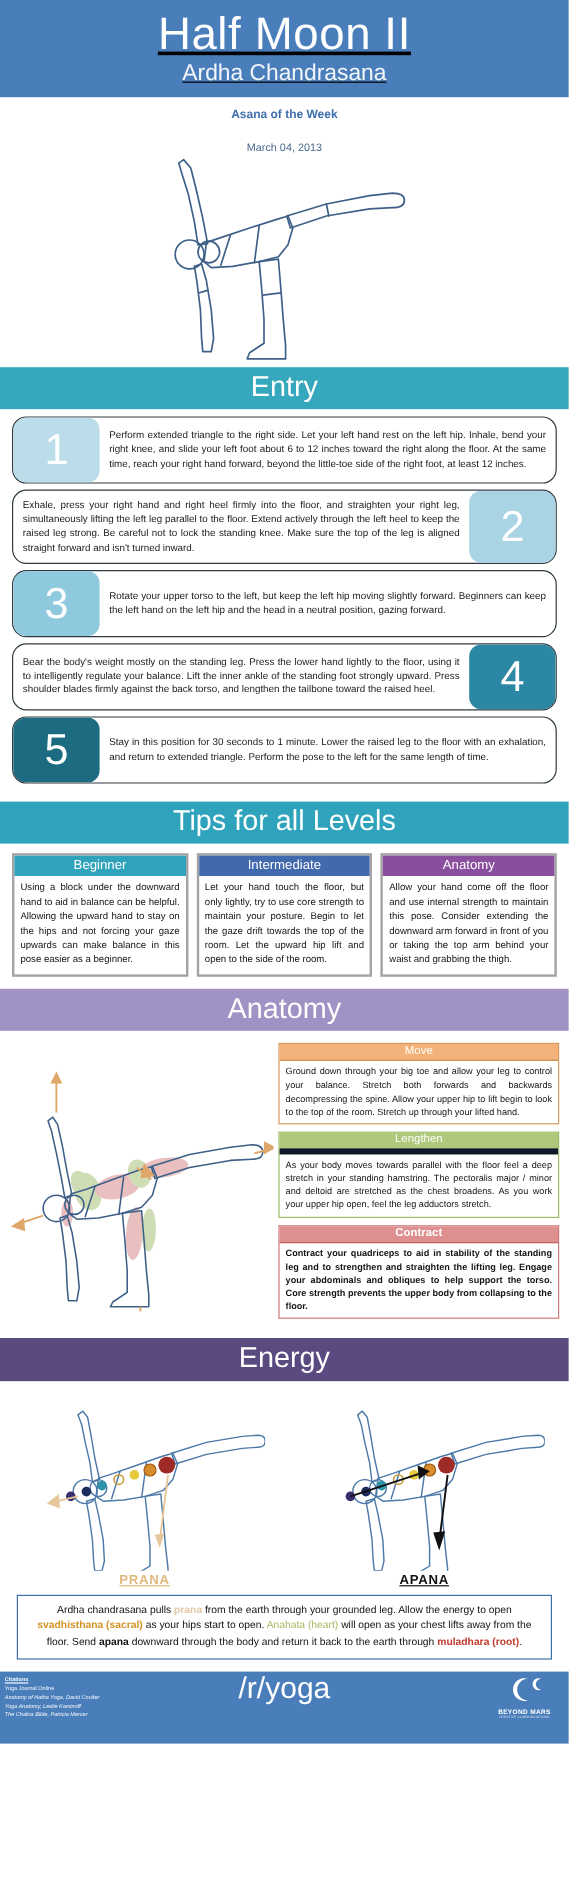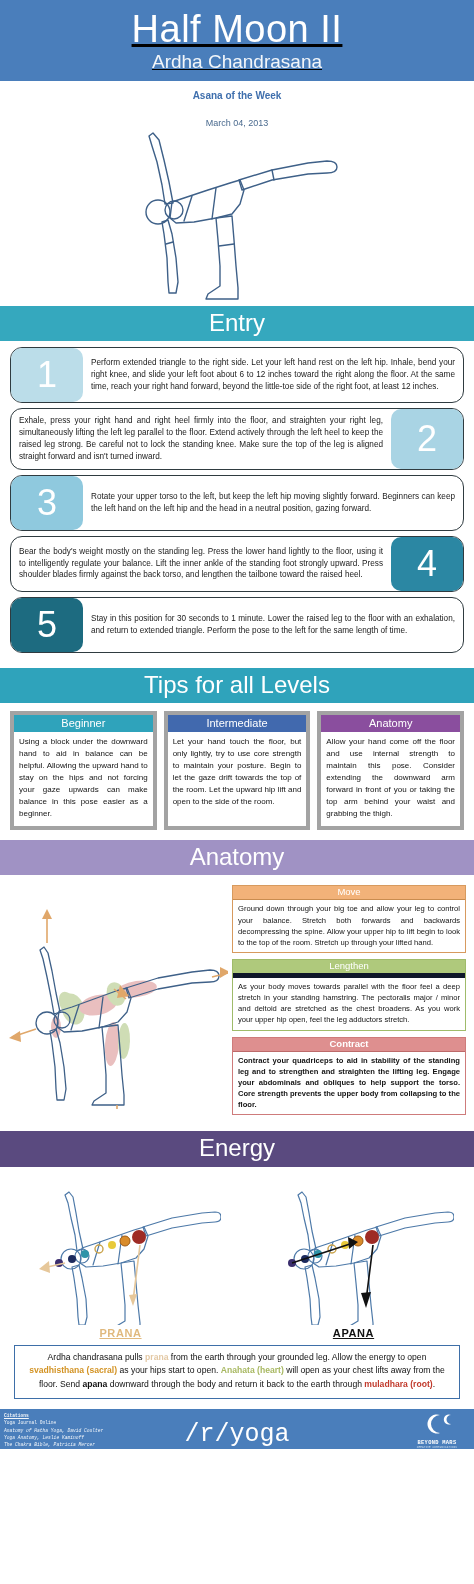--- a/index.html
+++ b/index.html
@@ -103,21 +103,21 @@
   .n5 { background: #1D6B80; }
 
   
   .tips-wrap {
     display: flex;
     gap: 7px;
     padding: 8px 10px 10px 10px;
   }
   .tip {
     flex: 1 1 0;
-    border: 4px solid #a3a3a3;
+    border: 2px solid #a3a3a3;
     background: #ffffff;
   }
   .tip-head {
     color: #ffffff;
     text-align: center;
     font-size: 11px;
     padding: 2px 0 3px 0;
     line-height: 1.1;
   }
   .tip-beg { background: #2FA3BB; }
@@ -181,32 +181,31 @@
     border: 1.4px solid #3E6FA8;
     padding: 5px 8px 6px 8px;
     font-size: 8.6px;
     line-height: 1.62;
     color: #111111;
     text-align: center;
     background: #ffffff;
   }
   .c-prana { color: #E3C8A4; font-weight: bold; }
   .c-sacral { color: #D39324; font-weight: bold; }
-  .c-heart { color: #A8B862; font-weight: bold; }
+  .c-heart { color: #A8B862; font-weight: normal; }
   .c-apana { color: #111111; font-weight: bold; }
   .c-root { color: #C0392B; font-weight: bold; }
 
   
   .footer {
     background: #4A7EBB;
-    height: 40px;
+    height: 60px;
     position: relative;
     display: flex;
-    align-items: flex-end;
-    font-family: Liberation Mono, monospace;
+    align-items: flex-start;
   }
   .citations {
     position: absolute;
     left: 4px; top: 3px;
     color: #F3F7FB;
     font-size: 4.6px;
     line-height: 1.55;
   }
   .cit-title { text-decoration: underline; font-weight: bold; }
   .cit-ital { font-style: italic; }

